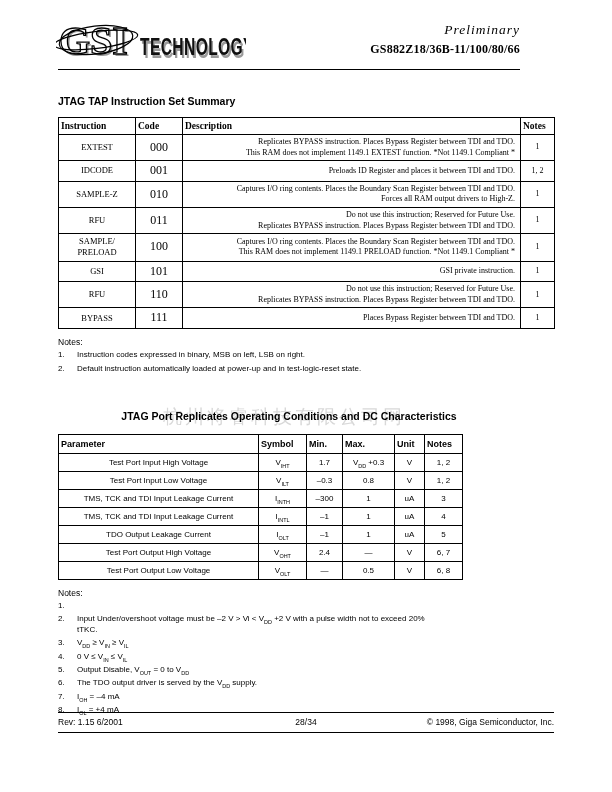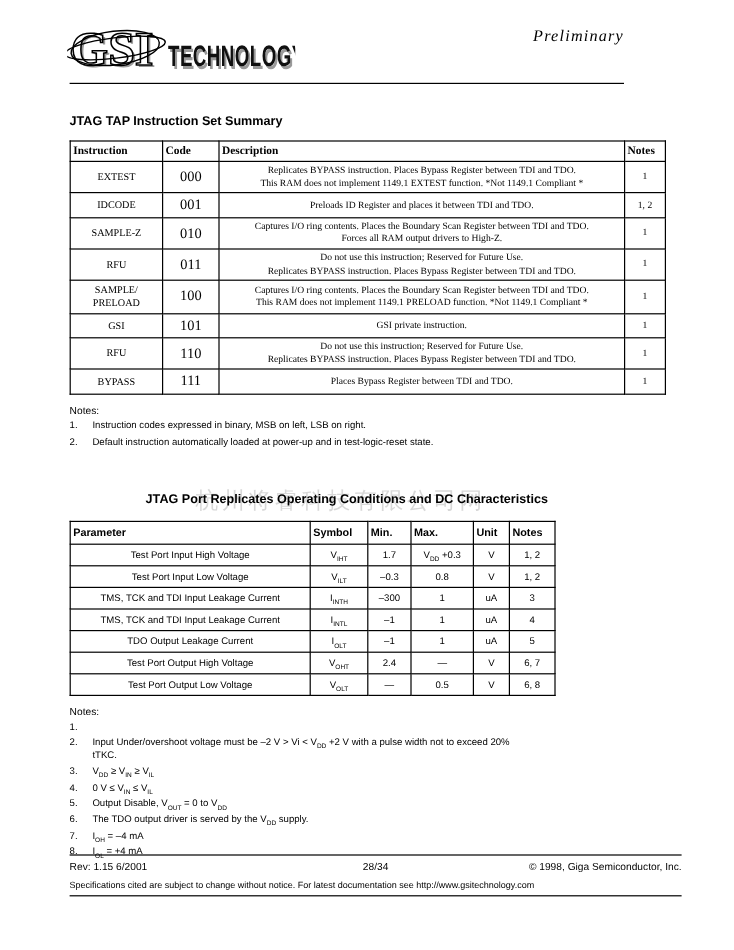--- a/index.html
+++ b/index.html
@@ -43,38 +43,38 @@
   
   table { border-collapse:collapse; table-layout:fixed; margin-top:10px; }
   th, td { border:1px solid #000; vertical-align:middle; }
   th { font-weight:bold; text-align:left; }
 
   .t1 { width:496px; }
   .t1 th { font-size:9.5px; padding:3px 2px; font-family:"Liberation Serif",serif; }
   .t1 td { font-size:8px; line-height:1.32; padding:2px 5px; }
   .t1 td.c-instruction { text-align:center; font-size:8.5px; white-space:pre-line; padding:2px 1px; }
   .t1 td.c-code { text-align:center; font-size:12px; }
-  .t1 td.c-desc { text-align:center; white-space:pre-line; }
+  .t1 td.c-desc { text-align:right; white-space:pre-line; }
   .t1 td.c-notes { text-align:center; }
 
   .t2 { width:404px; font-family:"Liberation Sans",sans-serif; margin-top:12px; }
   .t2 th { font-size:9px; padding:4px 2px; }
   .t2 td { font-size:8px; text-align:center; padding:4px 2px; }
   .t2 td:first-child { font-size:8px; }
   sub { font-size:.68em; line-height:0; }
 
   
   .notes-block { margin-top:8px; font-family:"Liberation Sans",sans-serif; font-size:8px; }
   .notes-label { margin-bottom:1px; font-family:Liberation Sans, sans-serif; font-size:8.5px; }
   .note-row { display:flex; margin-top:3px; line-height:1.3; }
   .note-num { flex:none; width:19px; }
   .note-text { white-space:pre-line; }
 
   
-  .footer { position:absolute; left:58px; right:44px; top:712px; font-family:"Liberation Sans",sans-serif; }
+  .footer { position:absolute; left:58px; right:58px; top:712px; font-family:"Liberation Sans",sans-serif; }
   .footer-rule { border:none; border-top:1px solid #000; }
   .footer-row { position:relative; margin-top:4px; font-size:8.5px; height:11px; }
   .footer-rev { position:absolute; left:0; }
   .footer-page { position:absolute; left:0; right:0; text-align:center; }
   .footer-copy { position:absolute; right:0; }
   .disclaimer { margin-top:5px; font-size:7.5px; }
   .footer-rule-bottom { border:none; border-top:1px solid #000; margin-top:4px; }
 </style>
 </head>
 <body>
@@ -89,20 +89,21 @@
         <ellipse cx="40" cy="26" rx="42" ry="8.5" class="lg-orbit" transform="rotate(-7 40 26)"></ellipse>
         <ellipse cx="40" cy="26" rx="37" ry="14" class="lg-orbit" transform="rotate(-7 40 26)"></ellipse>
         <g transform="translate(84,10) scale(0.82,1.3)">
           <text x="2" y="26" class="lt-shadow">TECHNOLOGY</text>
           <text x="0" y="24" class="lt-main">TECHNOLOGY</text>
         </g>
       </svg>
     </div>
     <div class="header-right">
       <div class="preliminary">Preliminary</div>
+      <div class="part-number">GS882Z18/36B-11/100/80/66</div>
     </div>
   </div>
   <hr class="header-rule">
 
   <h2 class="section-title">JTAG TAP Instruction Set Summary</h2>
 
   <table class="t1">
     <colgroup>
       <col style="width:77px">
         <col style="width:47px">
@@ -311,17 +312,16 @@
       </div>
   </div>
 
   <div class="footer">
     <hr class="footer-rule">
     <div class="footer-row">
       <span class="footer-rev">Rev:  1.15  6/2001</span>
       <span class="footer-page">28/34</span>
       <span class="footer-copy">© 1998, Giga Semiconductor, Inc.</span>
     </div>
-    <div class="disclaimer">Specifications cited are subject to change without notice. For latest documentation see http://www.gsitechnology.com</div>
     <hr class="footer-rule-bottom">
   </div>
 
 </div>
 
 </body></html>

